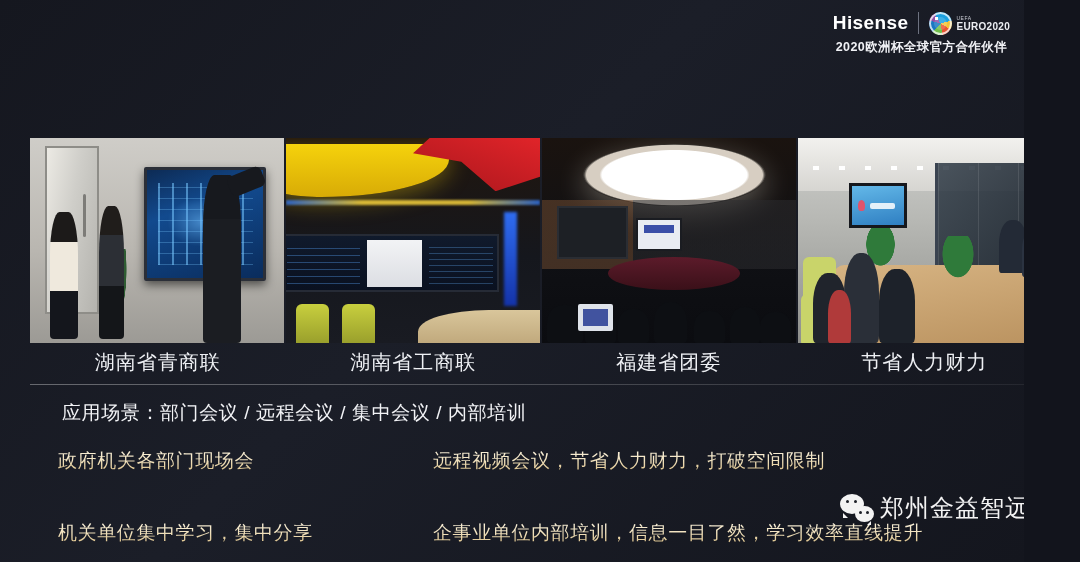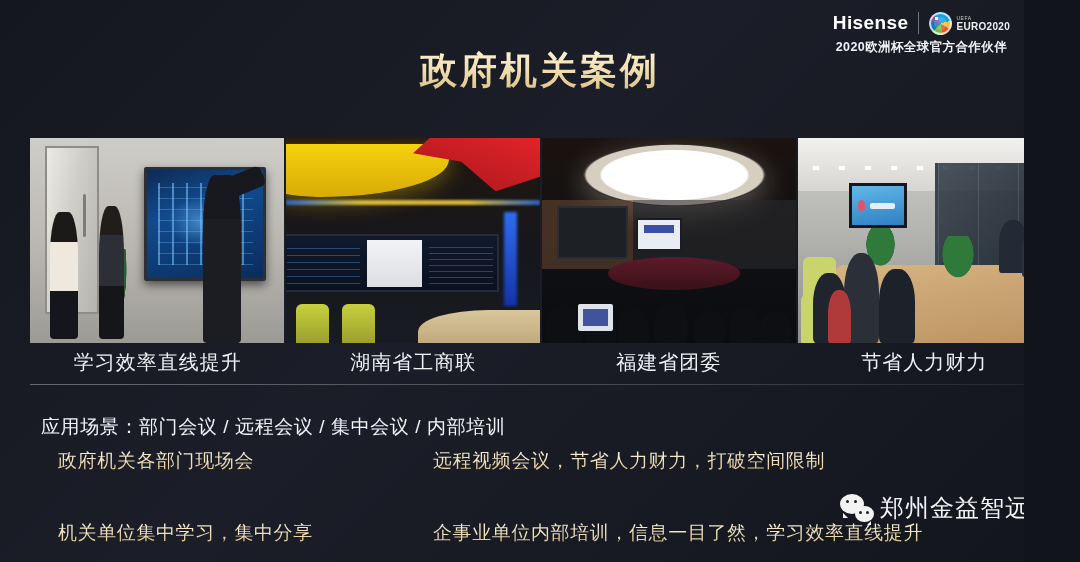--- a/index.html
+++ b/index.html
@@ -263,22 +263,22 @@
 
   
   .divider {
     position:absolute; left:30px; width:1022px; height:1px;
     background:linear-gradient(90deg, rgba(255,255,255,.34), rgba(255,255,255,.16) 70%, rgba(255,255,255,.06));
   }
   .div-top { top:384px; }
 
   
   .scene-line {
-    position:absolute; top:400px; left:41px;
-    color:#f2f3f6; font-size:19px; letter-spacing:.6px;margin-top:14px;
+    position:absolute; top:400px; left:62px;
+    color:#f2f3f6; font-size:19px; letter-spacing:.6px;
   }
   .bullets {
     position:absolute; top:448px; left:58px; width:960px;
     display:grid; grid-template-columns:375px 1fr; row-gap:46px;
   }
   .bullet {
     font-size:19px; letter-spacing:.6px;
     background:linear-gradient(180deg,#fbf3e0 0%,#f2e3bf 48%,#d8ba7d 100%);
     -webkit-background-clip:text; background-clip:text;
     -webkit-text-fill-color:transparent; color:#eddfb6;
@@ -332,21 +332,20 @@
         <span class="euro-ball"></span>
         <span class="euro-text">
           <span class="uefa-mini">UEFA</span>
           <span class="euro-word">EURO2020</span>
         </span>
       </span>
     </div>
     <div class="brand-tagline">2020欧洲杯全球官方合作伙伴</div>
   </div>
 
-  <h1 class="slide-title">政府机关案例</h1>
 
   <div class="photo-strip">
 
     <div class="photo p1">
       <span class="door"></span>
       <span class="screen"></span>
       <span class="plant"></span>
       <span class="pot"></span>
       <span class="pers pa"></span>
       <span class="pers pb"></span>
@@ -400,21 +399,21 @@
       <span class="per q1"></span>
       <span class="per q2"></span>
       <span class="per q3"></span>
       <span class="per q4"></span>
       <span class="per q5"></span>
       <span class="per q6"></span>
     </div>
   </div>
 
   <div class="captions">
-    <div class="caption">学习效率直线提升</div>
+    <div class="caption">湖南省青商联</div>
     <div class="caption">湖南省工商联</div>
     <div class="caption">福建省团委</div>
     <div class="caption">节省人力财力</div>
   </div>
 
   <div class="divider div-top"></div>
 
   <div class="scene-line">应用场景：部门会议 / 远程会议 / 集中会议 / 内部培训</div>
 
   <div class="bullets">

